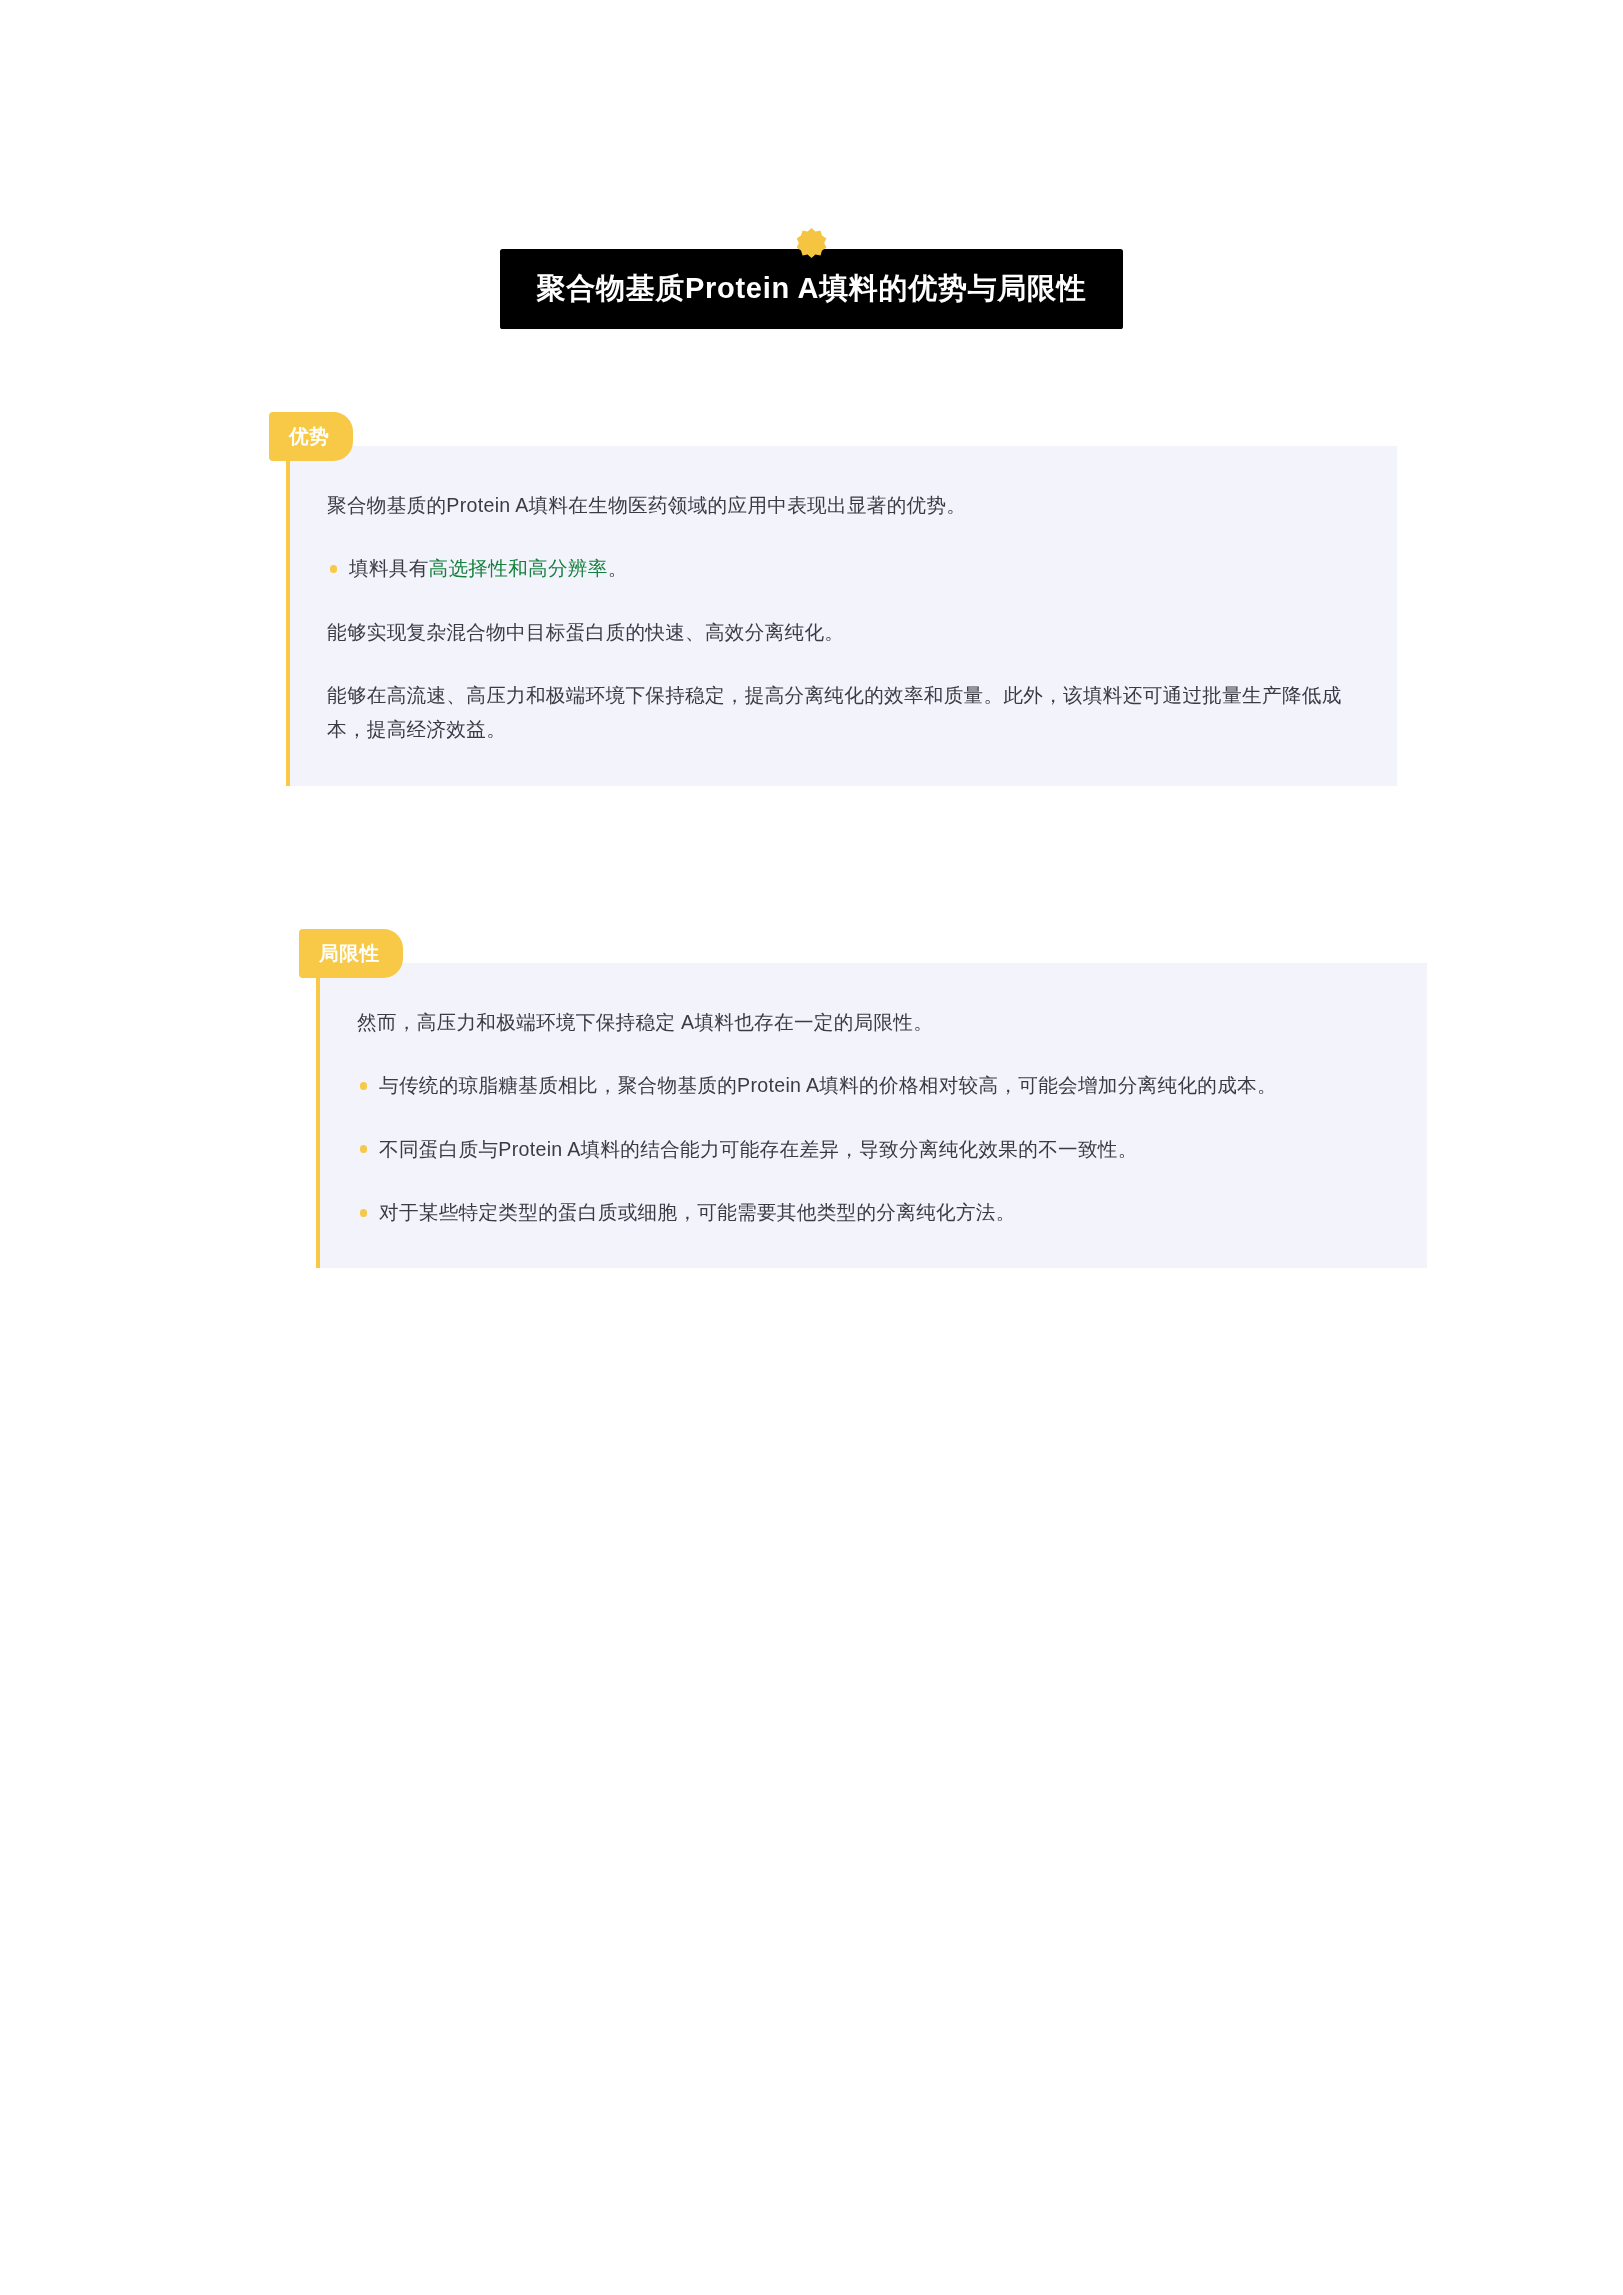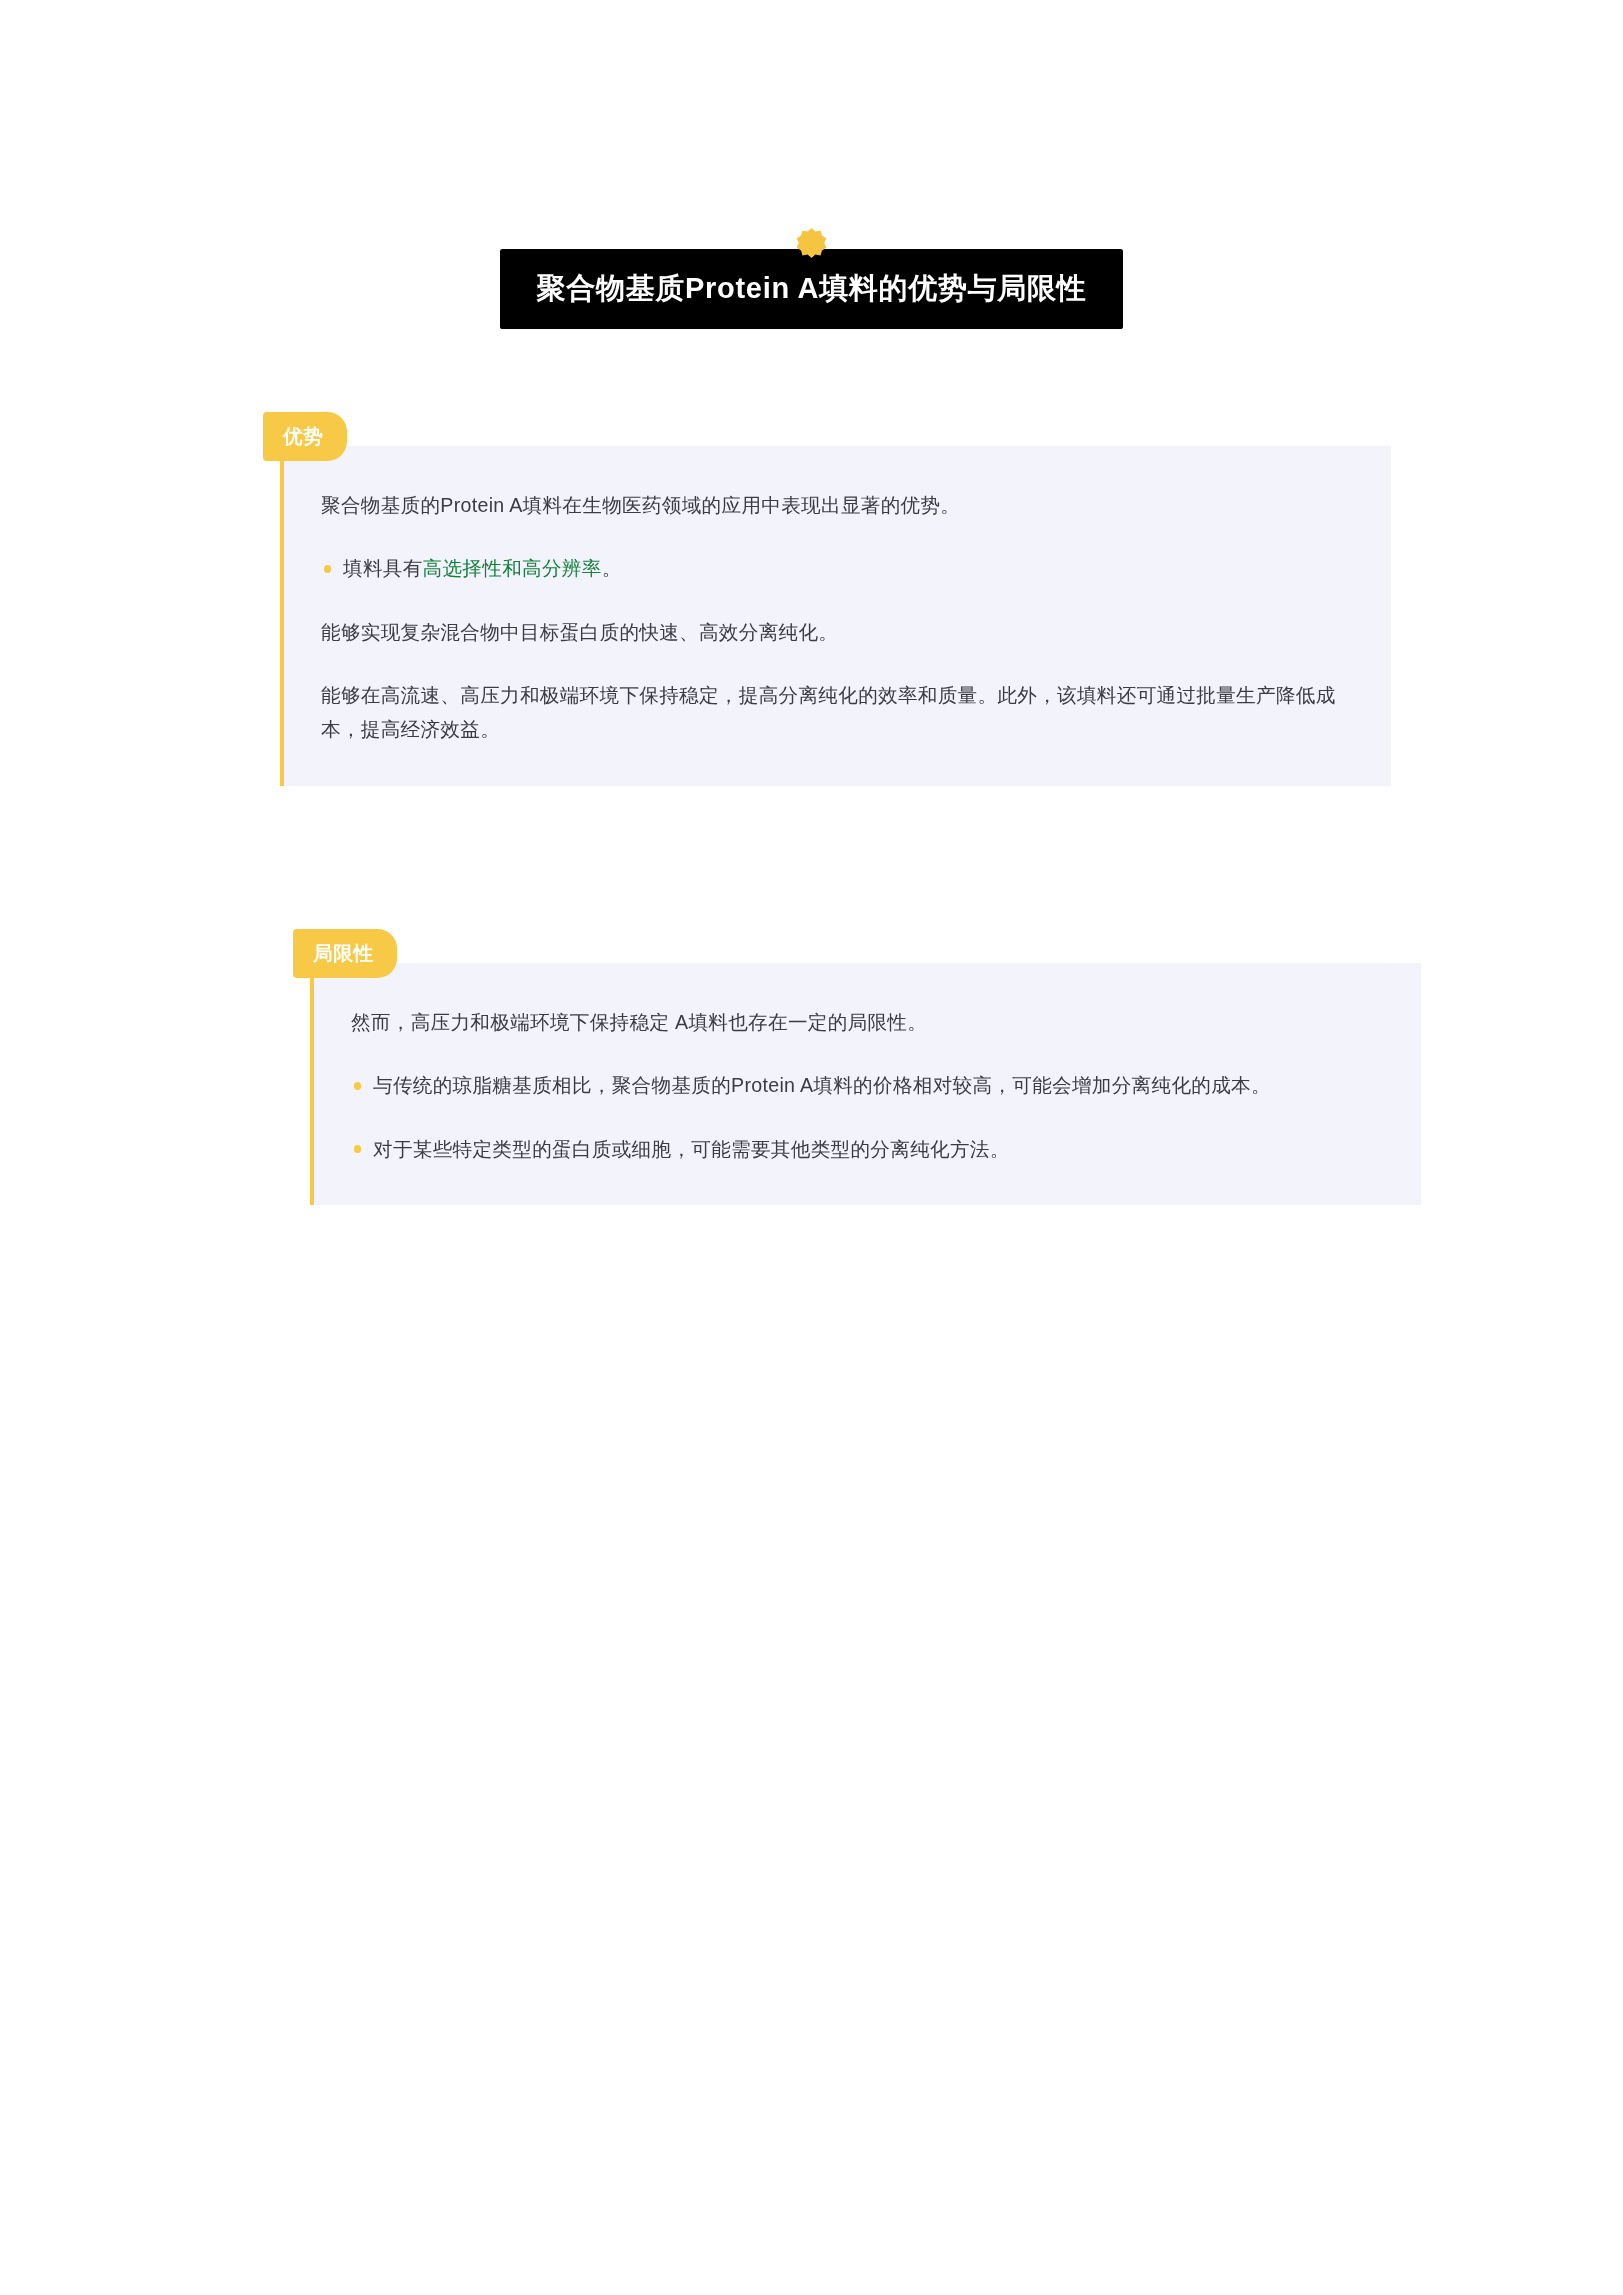--- a/index.html
+++ b/index.html
@@ -50,21 +50,21 @@
     left: 50%;
     transform: translateX(-50%);
     width: 30px;
     height: 30px;
     background: #f5c542;
     clip-path: polygon(50% 0%, 63% 12%, 80% 8%, 85% 25%, 100% 35%, 92% 50%, 100% 65%, 85% 75%, 80% 92%, 63% 88%, 50% 100%, 37% 88%, 20% 92%, 15% 75%, 0% 65%, 8% 50%, 0% 35%, 15% 25%, 20% 8%, 37% 12%);
   }
   
   .section {
     position: absolute;
-    left: 249px;
+    left: 255px;
     width: 1142px;
   }
   .sec-adv { top: 412px; }
   .sec-lim { top: 929px; padding-left: 30px; }
 
   .sec-tab {
     position: relative;
     z-index: 3;
     display: inline-block;
     background: #f7c947;
@@ -128,18 +128,19 @@
         <p><span>能够实现复杂混合物中目标蛋白质的快速、高效分离纯化。</span></p>
         <p><span>能够在高流速、高压力和极端环境下保持稳定，提高分离纯化的效率和质量。此外，该填料还可通过批量生产降低成本，提高经济效益。</span></p>
       </div>
   </div>
 
   <div class="section sec-lim">
     <div class="sec-tab">局限性</div>
     <div class="sec-body">
         <p><span>然而，高压力和极端环境下保持稳定 A填料也存在一定的局限性。</span></p>
         <p class="bullet"><span class="dot"></span><span>与传统的琼脂糖基质相比，聚合物基质的Protein A填料的价格相对较高，可能会增加分离纯化的成本。</span></p>
+        <p class="bullet"><span class="dot"></span><span>不同蛋白质与Protein A填料的结合能力可能存在差异，导致分离纯化效果的不一致性。</span></p>
         <p class="bullet"><span class="dot"></span><span>对于某些特定类型的蛋白质或细胞，可能需要其他类型的分离纯化方法。</span></p>
       </div>
   </div>
 
 </div>
 
 
 </body></html>

